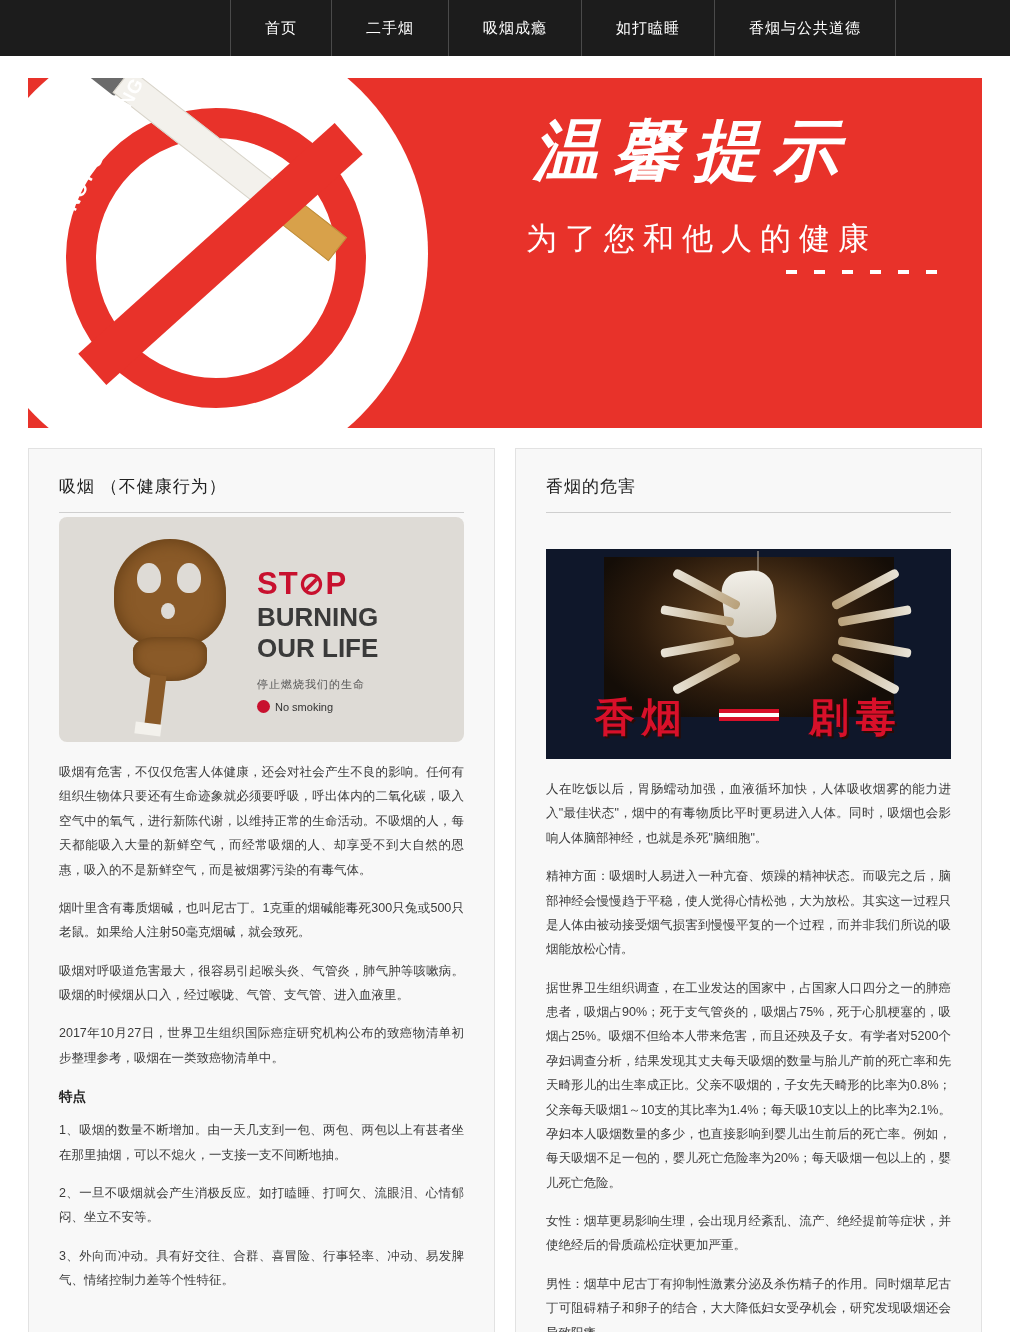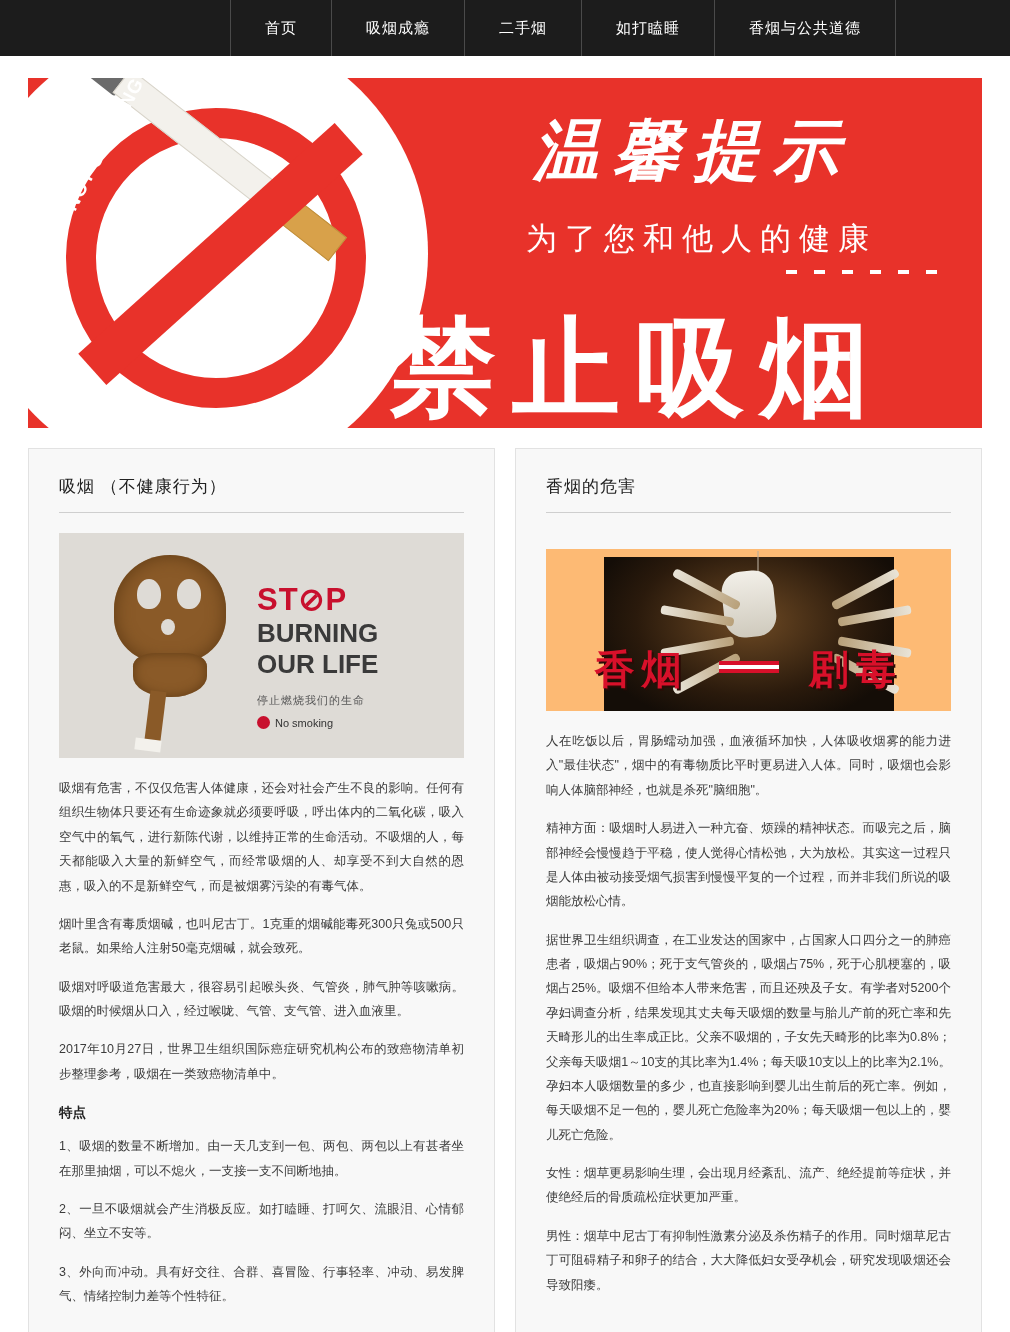--- a/index.html
+++ b/index.html
@@ -175,34 +175,35 @@
     flex: 1 1 0;
     background: #f8f8f8;
     border: 1px solid #e2e2e2;
     padding: 26px 30px 34px 30px;
   }
   .col-title {
     font-size: 17px;
     color: #222;
     padding-bottom: 14px;
     border-bottom: 1px solid #cfcfcf;
-    margin-bottom: 20px;
+    margin-bottom: 4px;
     letter-spacing: 1px;
   }
   .fig {
     width: 100%;
     margin: 0 auto 18px auto;
     display: block;
   }
   
   .fig1 {
     position: relative;
     height: 225px;
     background: #dedbd6;
     overflow: hidden;
+    border-radius: 8px;
   }
   .fig1 .skull-head {
     position: absolute; left: 55px; top: 22px;
     width: 112px; height: 108px;
     border-radius: 52% 52% 44% 44%;
     background: #8a5a28;
     box-shadow: inset 0 0 18px #5e3a14;
   }
   .fig1 .eye {
     position: absolute; top: 46px;
@@ -252,22 +253,22 @@
   .fig1 .t-ns {
     margin-top: 8px; font-size: 11px; color: #333; display: flex; align-items: center; gap: 5px;
   }
   .fig1 .t-ns .badge {
     width: 13px; height: 13px; border-radius: 50%; background: #c8102e;
     position: relative; display: inline-block;
   }
   
   .fig2 {
     position: relative;
-    height: 162px;
-    background: #fdba74;
+    height: 210px;
+    background: #0f172a;
     overflow: hidden;
     margin-top: 36px;
   }
   .fig2 .glow {
     position: absolute; left: 50%; top: 8px;
     width: 290px; height: 160px;
     margin-left: -145px;
     background: radial-gradient(ellipse at 50% 40%, #6e4a24 0%, #2a1a0c 55%, #140d07 80%);
   }
   .fig2 .spider-body {
@@ -321,22 +322,22 @@
     font-weight: bold;
   }
 </style>
 </head>
 <body>
 
 <div class="page">
 
   <div class="nav">
     <div class="nav-item">首页</div>
+    <div class="nav-item">二手烟</div>
     <div class="nav-item">吸烟成瘾</div>
-    <div class="nav-item">二手烟</div>
     <div class="nav-item">如打瞌睡</div>
     <div class="nav-item">香烟与公共道德</div>
   </div>
 
   <div class="banner-wrap">
     <div class="banner">
       <div class="banner-circle-white"></div>
       <div class="ring"></div>
       <div class="cig">
         <div class="ash"></div>
@@ -353,21 +354,20 @@
         <div class="b-title">温馨提示</div>
         <div class="b-sub">为了您和他人的健康</div>
         <div class="b-dots">
           <span></span>
             <span></span>
             <span></span>
             <span></span>
             <span></span>
             <span></span>
         </div>
-        <div class="b-big">禁止吸烟</div>
       </div>
     </div>
   </div>
 
   <div class="cols">
 
     <div class="col">
       <div class="col-title">吸烟 （不健康行为）</div>
 
       <div class="fig fig1">

